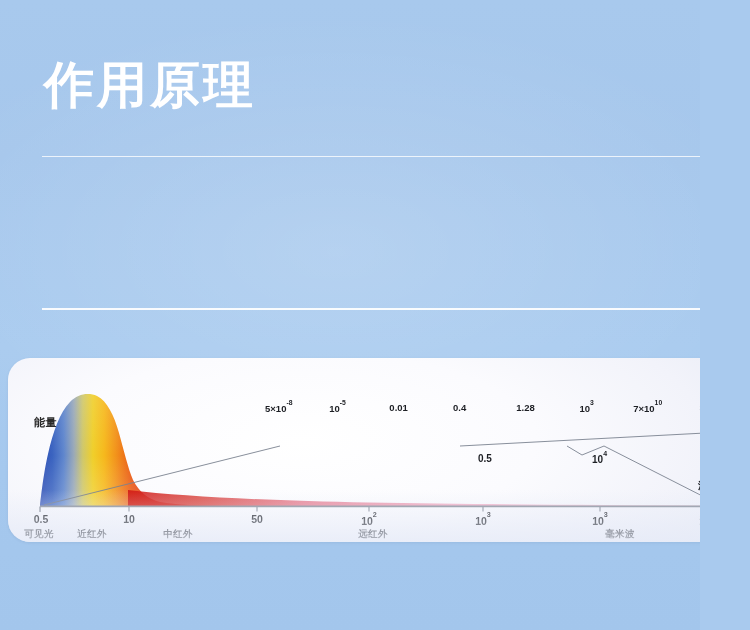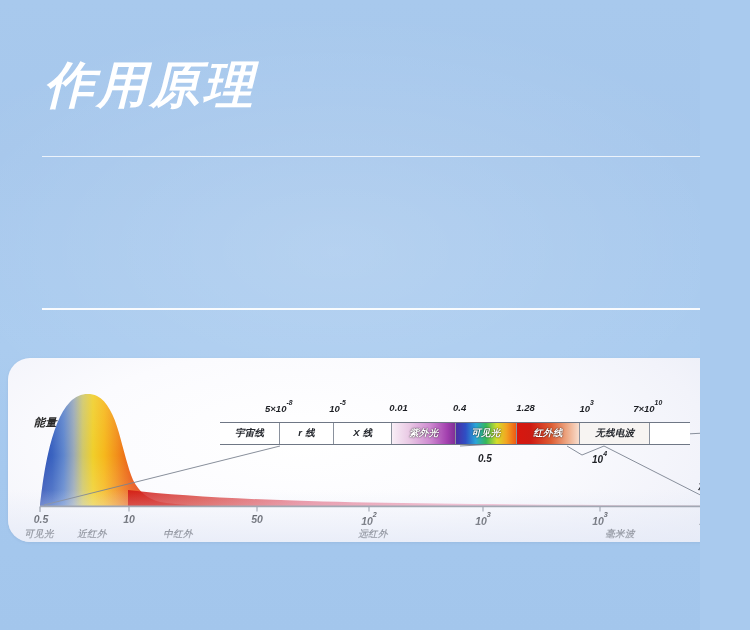--- a/index.html
+++ b/index.html
@@ -18,21 +18,20 @@
     position: relative;
     width: 700px;
     height: 630px;
     background: linear-gradient(180deg,
         #a8c9ed 0%,
         #a6c7ec 25%,
         #a9cbef 55%,
         #a5c8ee 75%,
         #a3c6ec 100%);
     overflow: hidden;
-    font-style: italic;
   }
 
   
   #page::before {
     content: "";
     position: absolute;
     left: 0; top: 0; right: 0; bottom: 0;
     background: radial-gradient(ellipse 560px 300px at 48% 40%,
         rgba(255,255,255,0.16) 0%,
         rgba(255,255,255,0.05) 55%,
@@ -358,46 +357,20 @@
         <span class="tick-top" style="left:25.0%;">10<sup>-5</sup></span>
         <span class="tick-top" style="left:38.0%;">0.01</span>
         <span class="tick-top" style="left:51.0%;">0.4</span>
         <span class="tick-top" style="left:65.0%;">1.28</span>
         <span class="tick-top" style="left:78.0%;">10<sup>3</sup></span>
         <span class="tick-top" style="left:91.0%;">7×10<sup>10</sup></span>
       </div>
 
       <div class="unit-top">微米</div>
 
-      <div class="spectrum">
-        <div class="band b-cosmic">
-          <span class="lbl">宇宙线</span>
-        </div>
-        <div class="band b-gamma">
-          <span class="lbl">r 线</span>
-        </div>
-        <div class="band b-xray">
-          <span class="lbl">X 线</span>
-        </div>
-        <div class="band b-uv">
-          <span class="lbl">紫外光</span>
-        </div>
-        <div class="band b-visible">
-          <span class="lbl">可见光</span>
-        </div>
-        <div class="band b-ir">
-          <span class="lbl">红外线</span>
-        </div>
-        <div class="band b-radio">
-          <span class="lbl">无线电波</span>
-        </div>
-        <div class="band b-blank">
-          <span class="lbl"></span>
-        </div>
-      </div>
 
       <span class="mid-label" style="left:470px; top:95px;">0.5</span>
       <span class="mid-label" style="left:584px; top:95px;">10<sup>4</sup></span>
 
       <span class="tick-bottom" style="left:33px; top:155px;">0.5</span>
       <span class="tick-bottom" style="left:121px; top:155px;">10</span>
       <span class="tick-bottom" style="left:249px; top:155px;">50</span>
       <span class="tick-bottom" style="left:361px; top:155px;">10<sup>2</sup></span>
       <span class="tick-bottom" style="left:475px; top:155px;">10<sup>3</sup></span>
       <span class="tick-bottom" style="left:592px; top:155px;">10<sup>3</sup></span>

